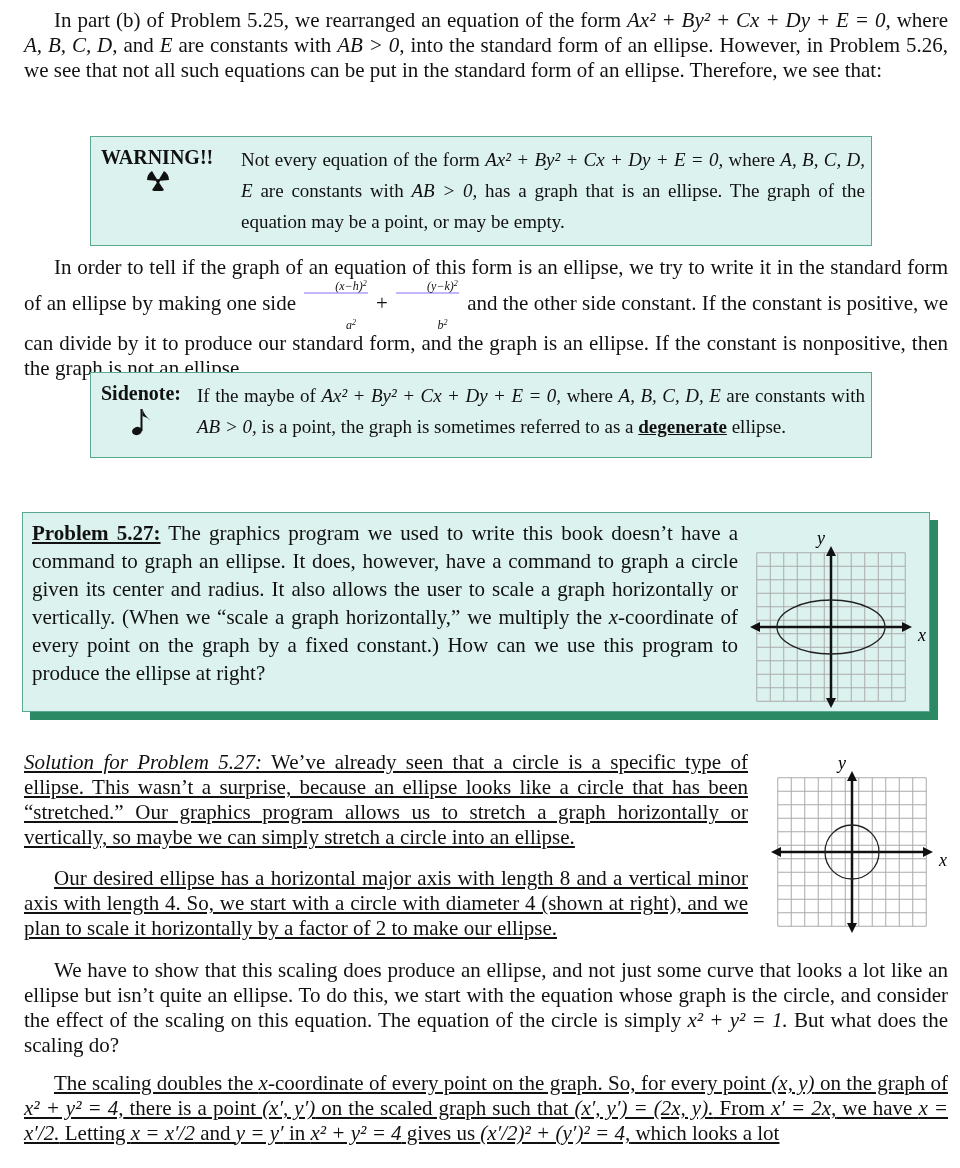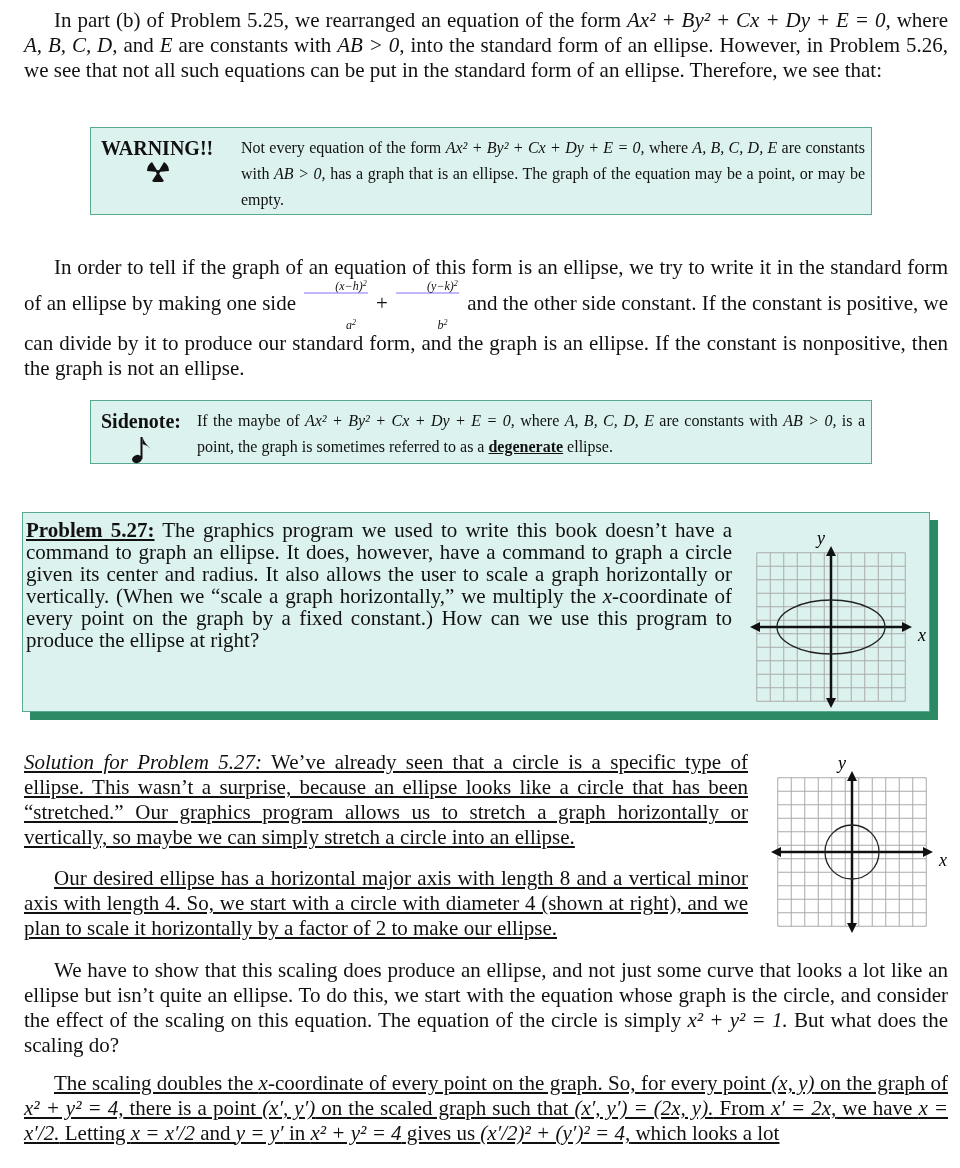--- a/index.html
+++ b/index.html
@@ -30,71 +30,71 @@
     background: #dcf2ee;
     border: 1px solid #5aa98e;
     box-sizing: border-box;
   }
   .callout .label {
     position: absolute; left: 10px; top: 8px;
     font-weight: bold; font-size: 20px;
   }
   .callout .body {
     position: absolute; right: 6px; top: 7px;
-    text-align: justify; font-size: 16px; line-height: 26px;
+    text-align: justify; font-size: 19px; line-height: 31px;
   }
   .callout .icon {
     position: absolute; font-size: 22px; line-height: 22px;
   }
 
   .problem {
     position: absolute; left: 22px; top: 512px; width: 908px; height: 200px;
     background: #dcf2ee; border: 1px solid #5aa98e; box-sizing: border-box;
     box-shadow: 8px 8px 0 0 #2b8a64;
   }
   .problem .ptext {
-    position: absolute; left: 3px; top: 6px; width: 706px;
-    text-align: justify; font-size: 21px; line-height: 22px;
+    position: absolute; left: 9px; top: 6px; width: 706px;
+    text-align: justify; font-size: 21px; line-height: 28px;
   }
   .problem .graph { position: absolute; left: 718px; top: 0px; }
   .solgraph { position: absolute; left: 760px; top: 740px; }
   .sol-text {
     position: absolute; left: 24px; width: 724px; text-align: justify; text-decoration: underline;
   }
   b { font-weight: bold; text-decoration: underline; }
 </style>
 </head>
 <body>
 
 <div class="para indent" style="top:8px;">
   <span>In part (b) of Problem 5.25, we rearranged an equation of the form </span><span class="m">Ax² + By² + Cx + Dy + E = 0,</span><span> where </span><span class="m">A, B, C, D,</span><span> and </span><span class="m">E</span><span> are constants with </span><span class="m">AB &gt; 0,</span><span> into the standard form of an ellipse. However, in Problem 5.26, we see that not all such equations can be put in the standard form of an ellipse. Therefore, we see that:</span>
 </div>
 
-<div class="callout" style="top:127px; height:88px;text-decoration:underline;">
+<div class="callout" style="top:136px; height:110px;text-decoration:underline;">
   <div class="label">WARNING!!</div>
   <div class="icon" style="left:56px; top:32px;">
     <svg width="22" height="22" viewBox="0 0 22 22">
       <circle cx="11" cy="12" r="2" fill="#111"></circle>
       <path d="M11 12 L5 2 A11 11 0 0 0 0 11 Z" fill="#111" transform="translate(0,0)"></path>
       <path d="M11 12 L17 2 A11 11 0 0 1 22 11 Z" fill="#111"></path>
       <path d="M11 12 L5 21 A11 11 0 0 0 17 21 Z" fill="#111"></path>
     </svg>
   </div>
   <div class="body" style="width:624px;">
     <span>Not every equation of the form </span><span class="m">Ax² + By² + Cx + Dy + E = 0,</span><span> where</span>
     <span class="m">A, B, C, D, E</span><span> are constants with </span><span class="m">AB &gt; 0,</span><span> has a graph that is an ellipse.</span>
     <span>The graph of the equation may be a point, or may be empty.</span>
   </div>
 </div>
 
 <div class="para indent" style="top:255px;">
   <span>In order to tell if the graph of an equation of this form is an ellipse, we try to write it in the standard form of an ellipse by making one side </span><span class="frac"><span class="num"><span>(x−h)</span><sup>2</sup></span><span class="den"><span>a</span><sup>2</sup></span></span><span> + </span><span class="frac"><span class="num"><span>(y−k)</span><sup>2</sup></span><span class="den"><span>b</span><sup>2</sup></span></span><span> and the other side constant.  If the constant is positive, we can divide by it to produce our standard form, and the graph is an ellipse.  If the constant is nonpositive, then the graph is not an ellipse.</span>
 </div>
 
-<div class="callout" style="top:400px; height:64px;">
+<div class="callout" style="top:372px; height:86px;">
   <div class="label">Sidenote:</div>
   <div class="icon" style="left:40px; top:34px;">
     <svg width="22" height="30" viewBox="0 0 22 30">
       <ellipse cx="6" cy="24" rx="5" ry="4" fill="#111" transform="rotate(-20 6 24)"></ellipse>
       <rect x="9.5" y="2" width="2" height="22" fill="#111"></rect>
       <path d="M11.5 2 Q13 8 20 14 Q16 10 11.5 9 Z" fill="#111"></path>
     </svg>
   </div>
   <div class="body" style="width:668px;">
     <span>If the maybe of </span><span class="m">Ax² + By² + Cx + Dy + E = 0,</span><span> where </span><span class="m">A, B, C, D, E</span><span> are constants with </span><span class="m">AB &gt; 0,</span><span> is a point, the graph is sometimes referred to as a </span><b>degenerate</b><span> ellipse.</span>

